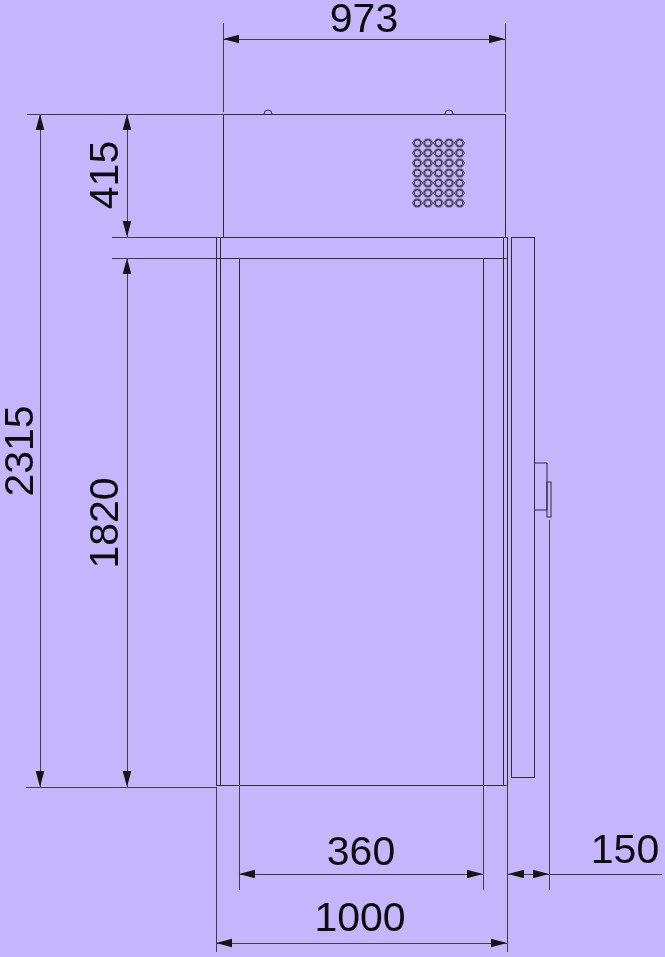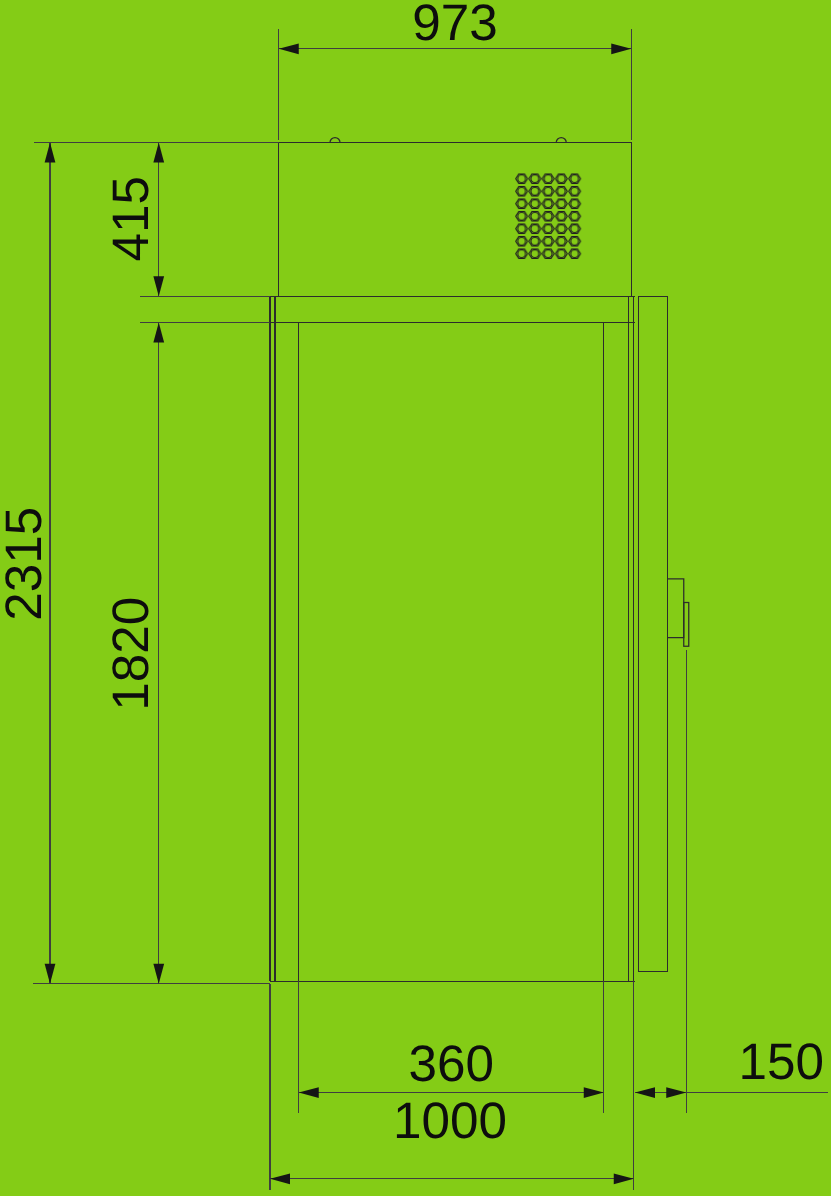--- a/index.html
+++ b/index.html
@@ -1,17 +1,17 @@
 <!DOCTYPE html>
 <html><head>
 <meta charset="utf-8">
 <style>
   html,body{margin:0;padding:0;background:#fff;}
   #canvas{
-    position:relative;width:665px;height:957px;background:#84cc16;
+    position:relative;width:665px;height:957px;background:#c4b5fd;
     overflow:hidden;font-family:"Liberation Sans","DejaVu Sans",sans-serif;
   }
   #drawing{position:absolute;left:0;top:0;}
   .dim-label{
     position:absolute;color:#0d0d0d;font-size:41px;line-height:40px;
     text-align:center;white-space:nowrap;letter-spacing:0px;
     -webkit-user-select:none;user-select:none;
   }
   .dim-label.vertical{transform:rotate(-90deg);transform-origin:center center;height:44px;line-height:44px;}
   .line{stroke:#2c2c2c;stroke-width:1;fill:none;}
@@ -126,15 +126,15 @@
   <div class="dim-label vertical" style="left:-61px;top:429px;width:160px;">2315</div>
 
   <div class="dim-label vertical" style="left:44px;top:153px;width:120px;">415</div>
 
   <div class="dim-label vertical" style="left:24px;top:501px;width:160px;">1820</div>
 
   <div class="dim-label" style="left:281px;top:831px;width:160px;height:40px;">360</div>
 
   <div class="dim-label" style="left:565px;top:829px;width:120px;height:40px;">150</div>
 
-  <div class="dim-label" style="left:260px;top:876px;width:200px;height:40px;">1000</div>
+  <div class="dim-label" style="left:260px;top:897px;width:200px;height:40px;">1000</div>
 
 </div>
 
 </body></html>

